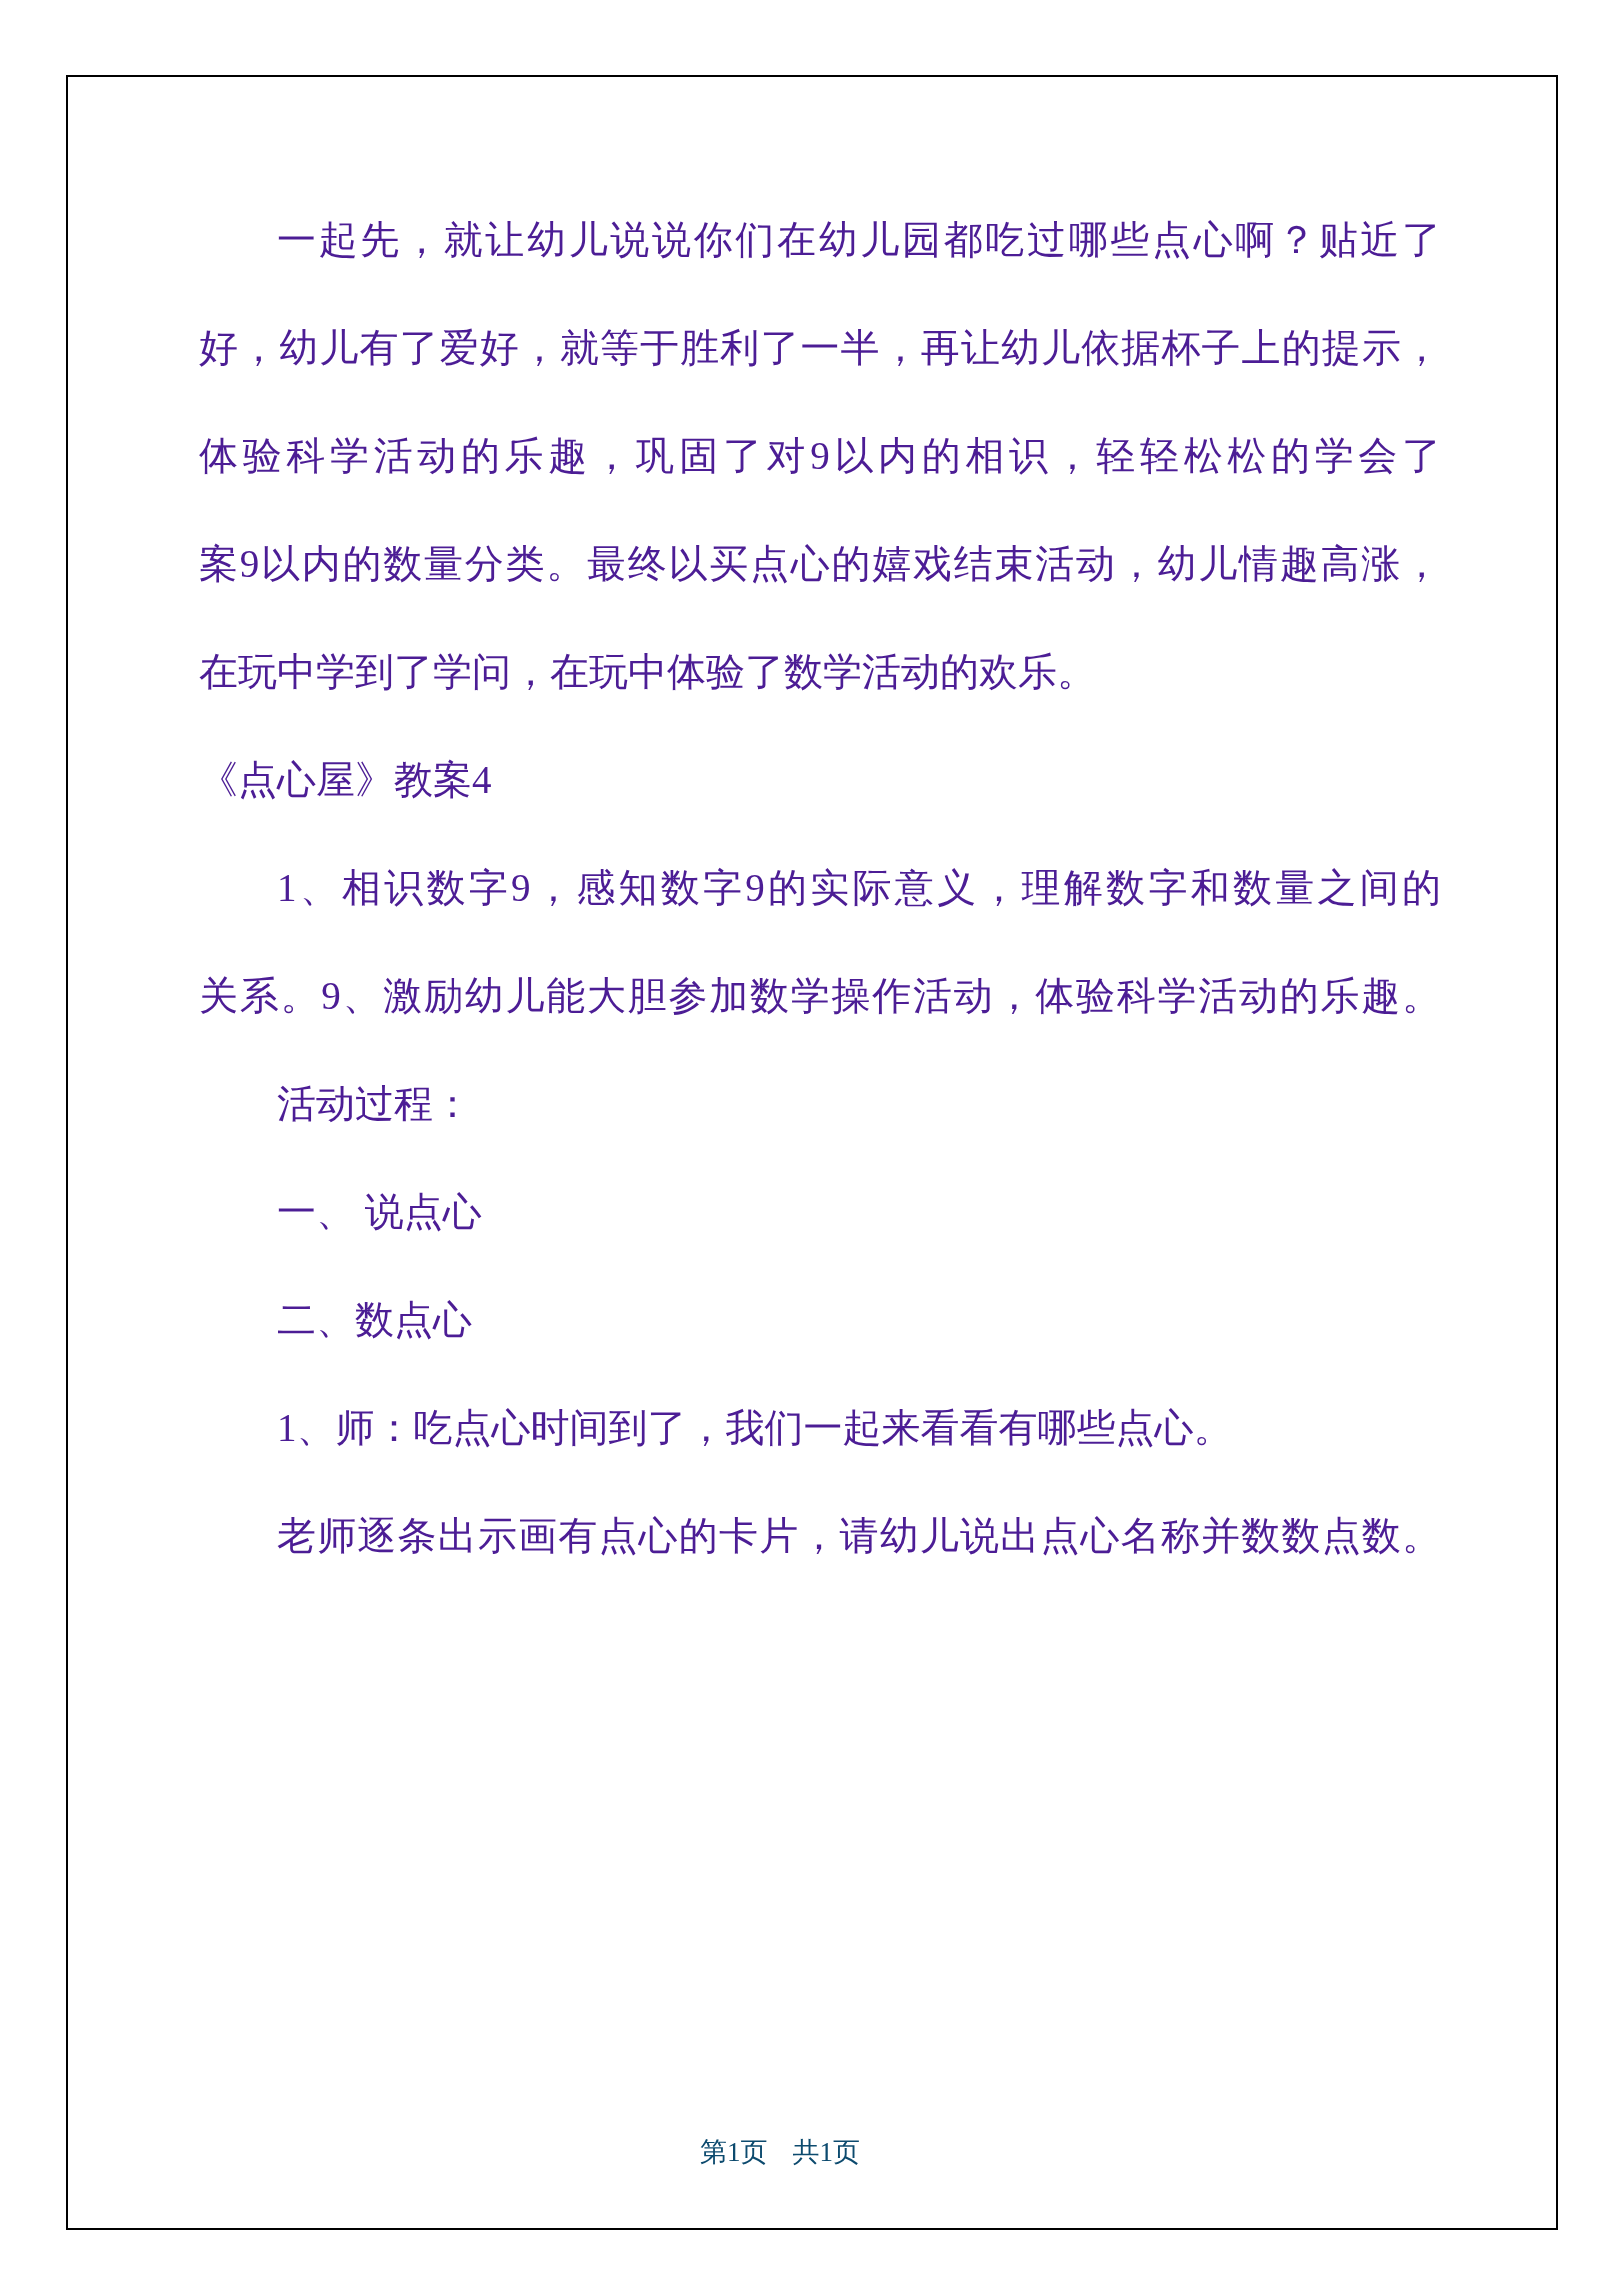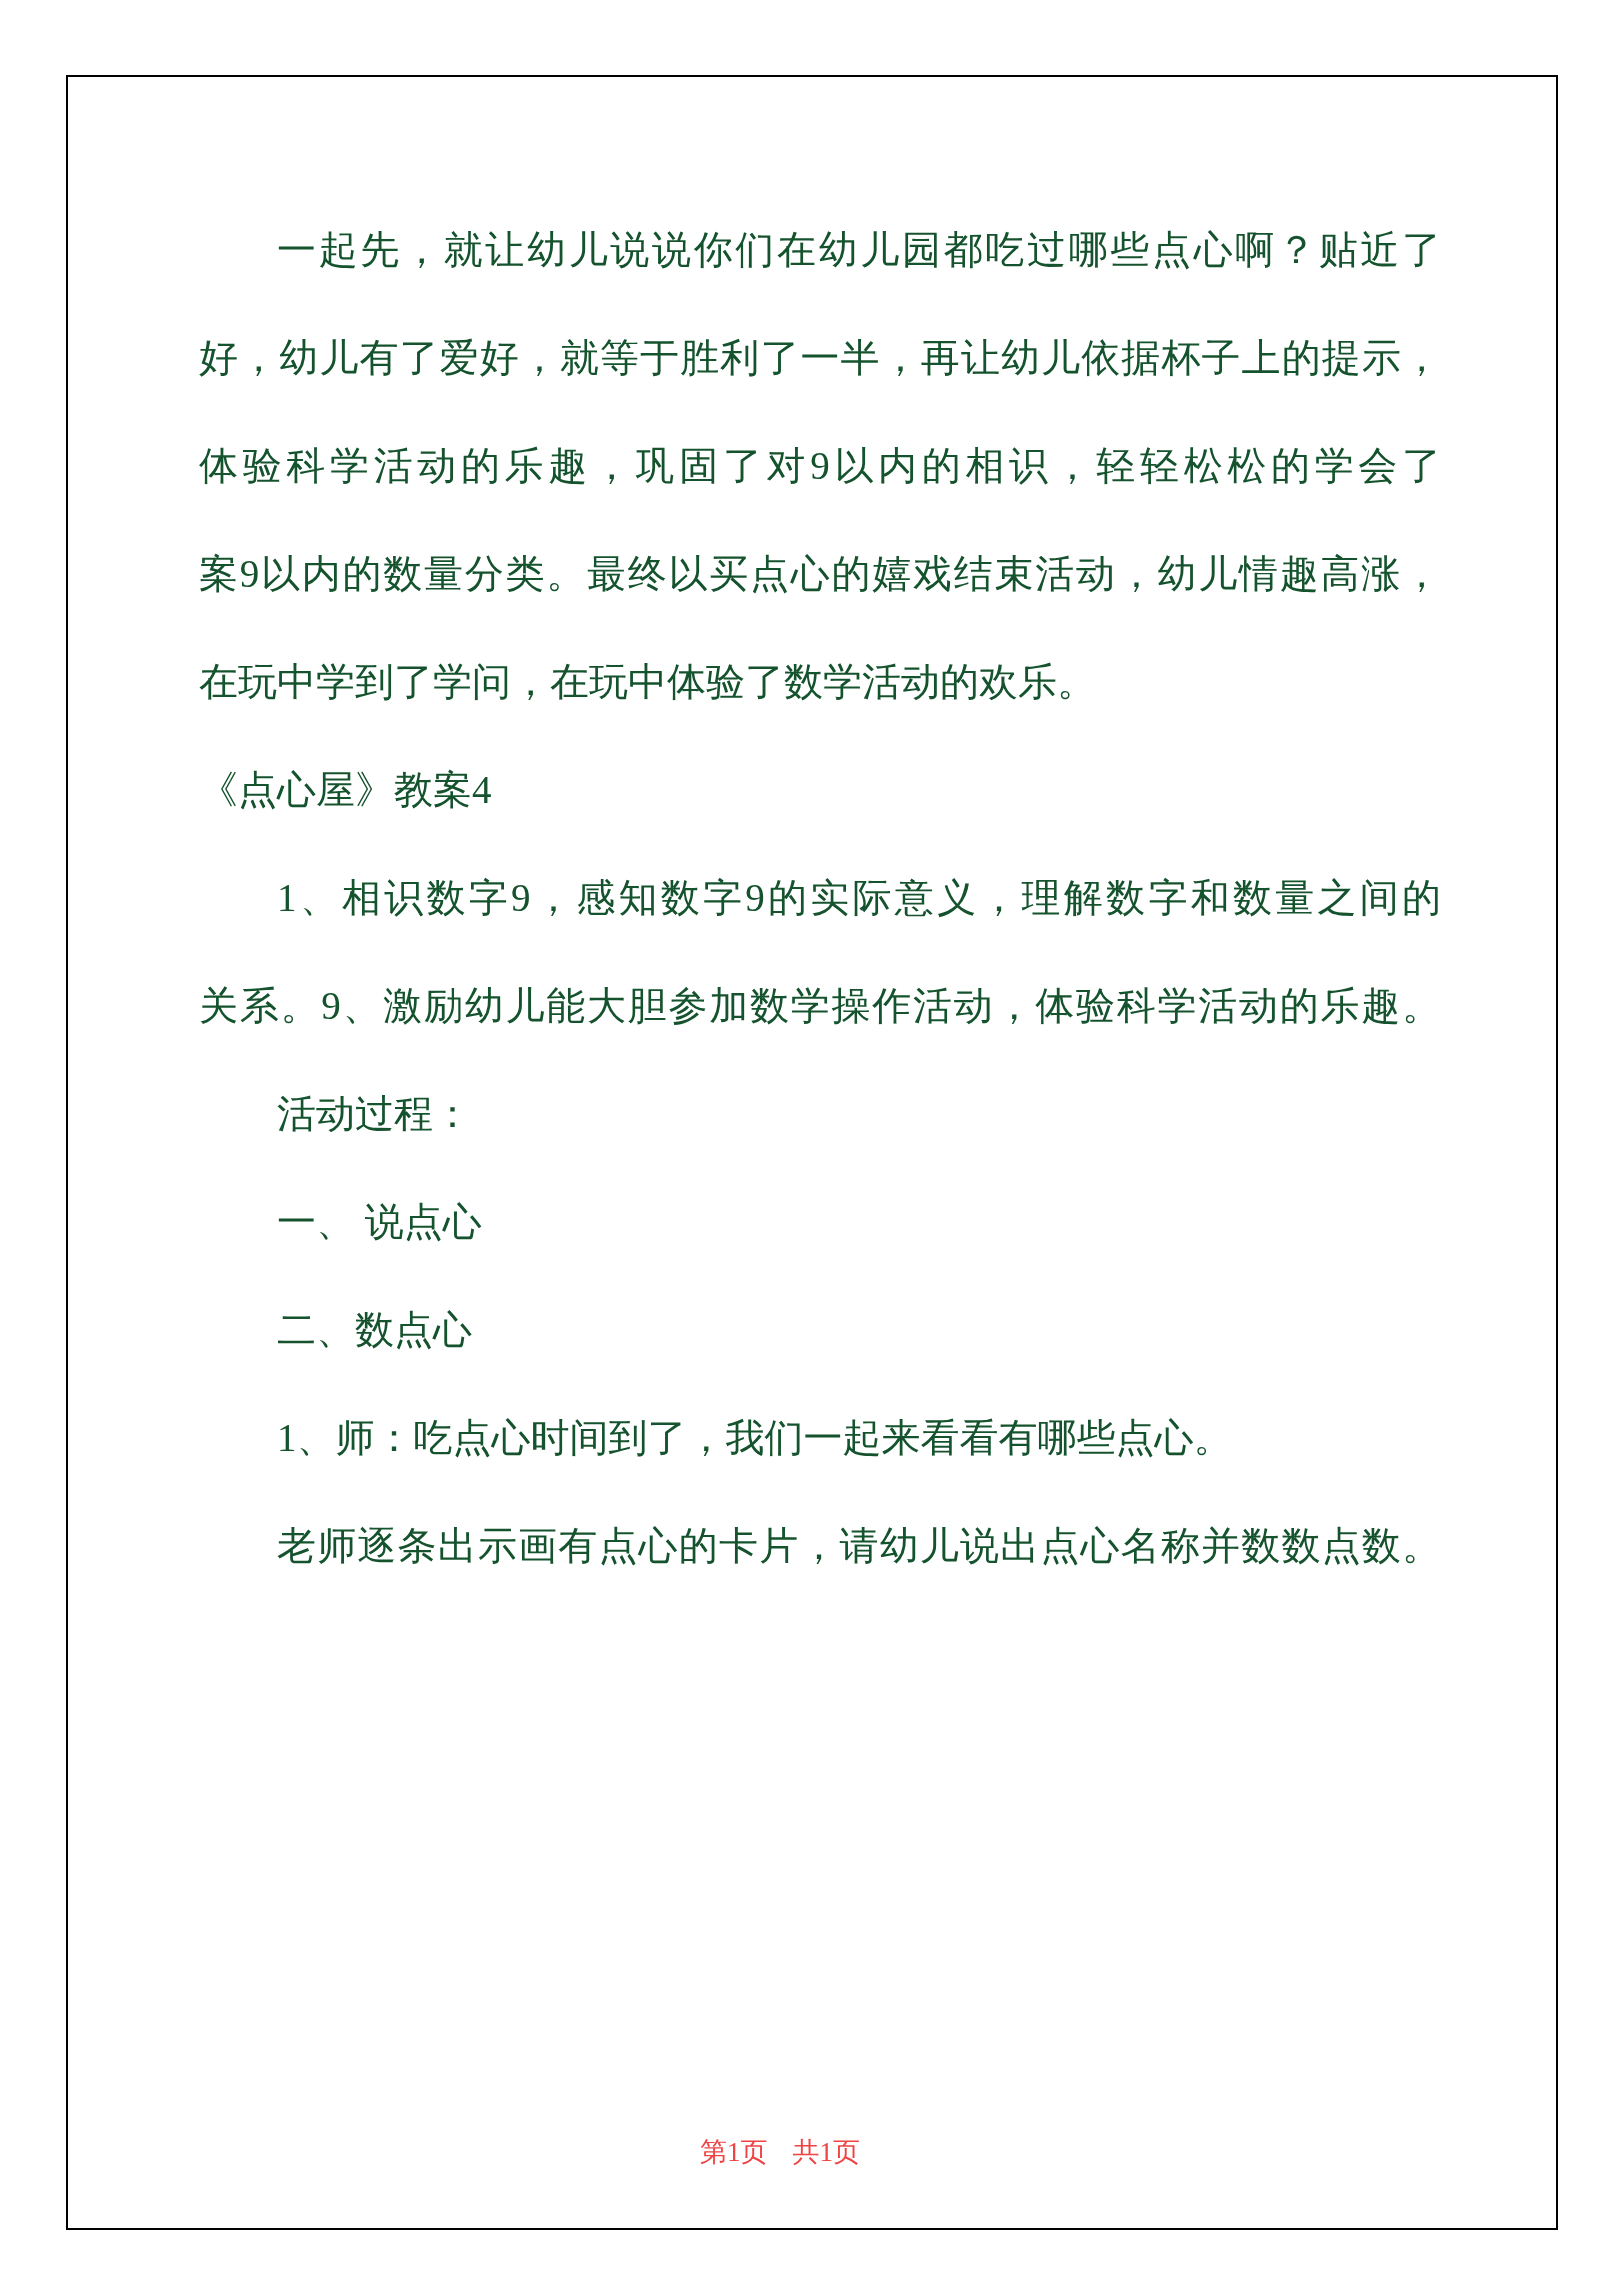--- a/index.html
+++ b/index.html
@@ -21,25 +21,25 @@
     top: 75px;
     width: 1492px;
     height: 2155px;
     border: 2.2px solid #000000;
     box-sizing: border-box;
     background: transparent;
   }
   .text-column {
     position: absolute;
     left: 199px;
-    top: 196px;
+    top: 186px;
     width: 1242px;
     font-size: 39px;
     line-height: 108px;
-    color: #14532d;
+    color: #4c1d95;
     text-align: left;
   }
   .line {
     min-height: 108px;
   }
   .indent {
     text-indent: 2em;
   }
   .fill {
     text-align: justify;
@@ -50,21 +50,21 @@
     position: absolute;
     left: 0;
     top: 2135px;
     width: 1560px;
     display: flex;
     justify-content: center;
     align-items: flex-end;
     gap: 25px;
     font-size: 27px;
     line-height: 34px;
-    color: #ef4444;
+    color: #0c4a6e;
   }
 </style>
 </head>
 <body>
 
 <div class="page-border"></div>
 
 <div class="text-column">
   <div class="line indent fill">一起先，就让幼儿说说你们在幼儿园都吃过哪些点心啊？贴近了</div>
   <div class="line fill">好，幼儿有了爱好，就等于胜利了一半，再让幼儿依据杯子上的提示，</div>

